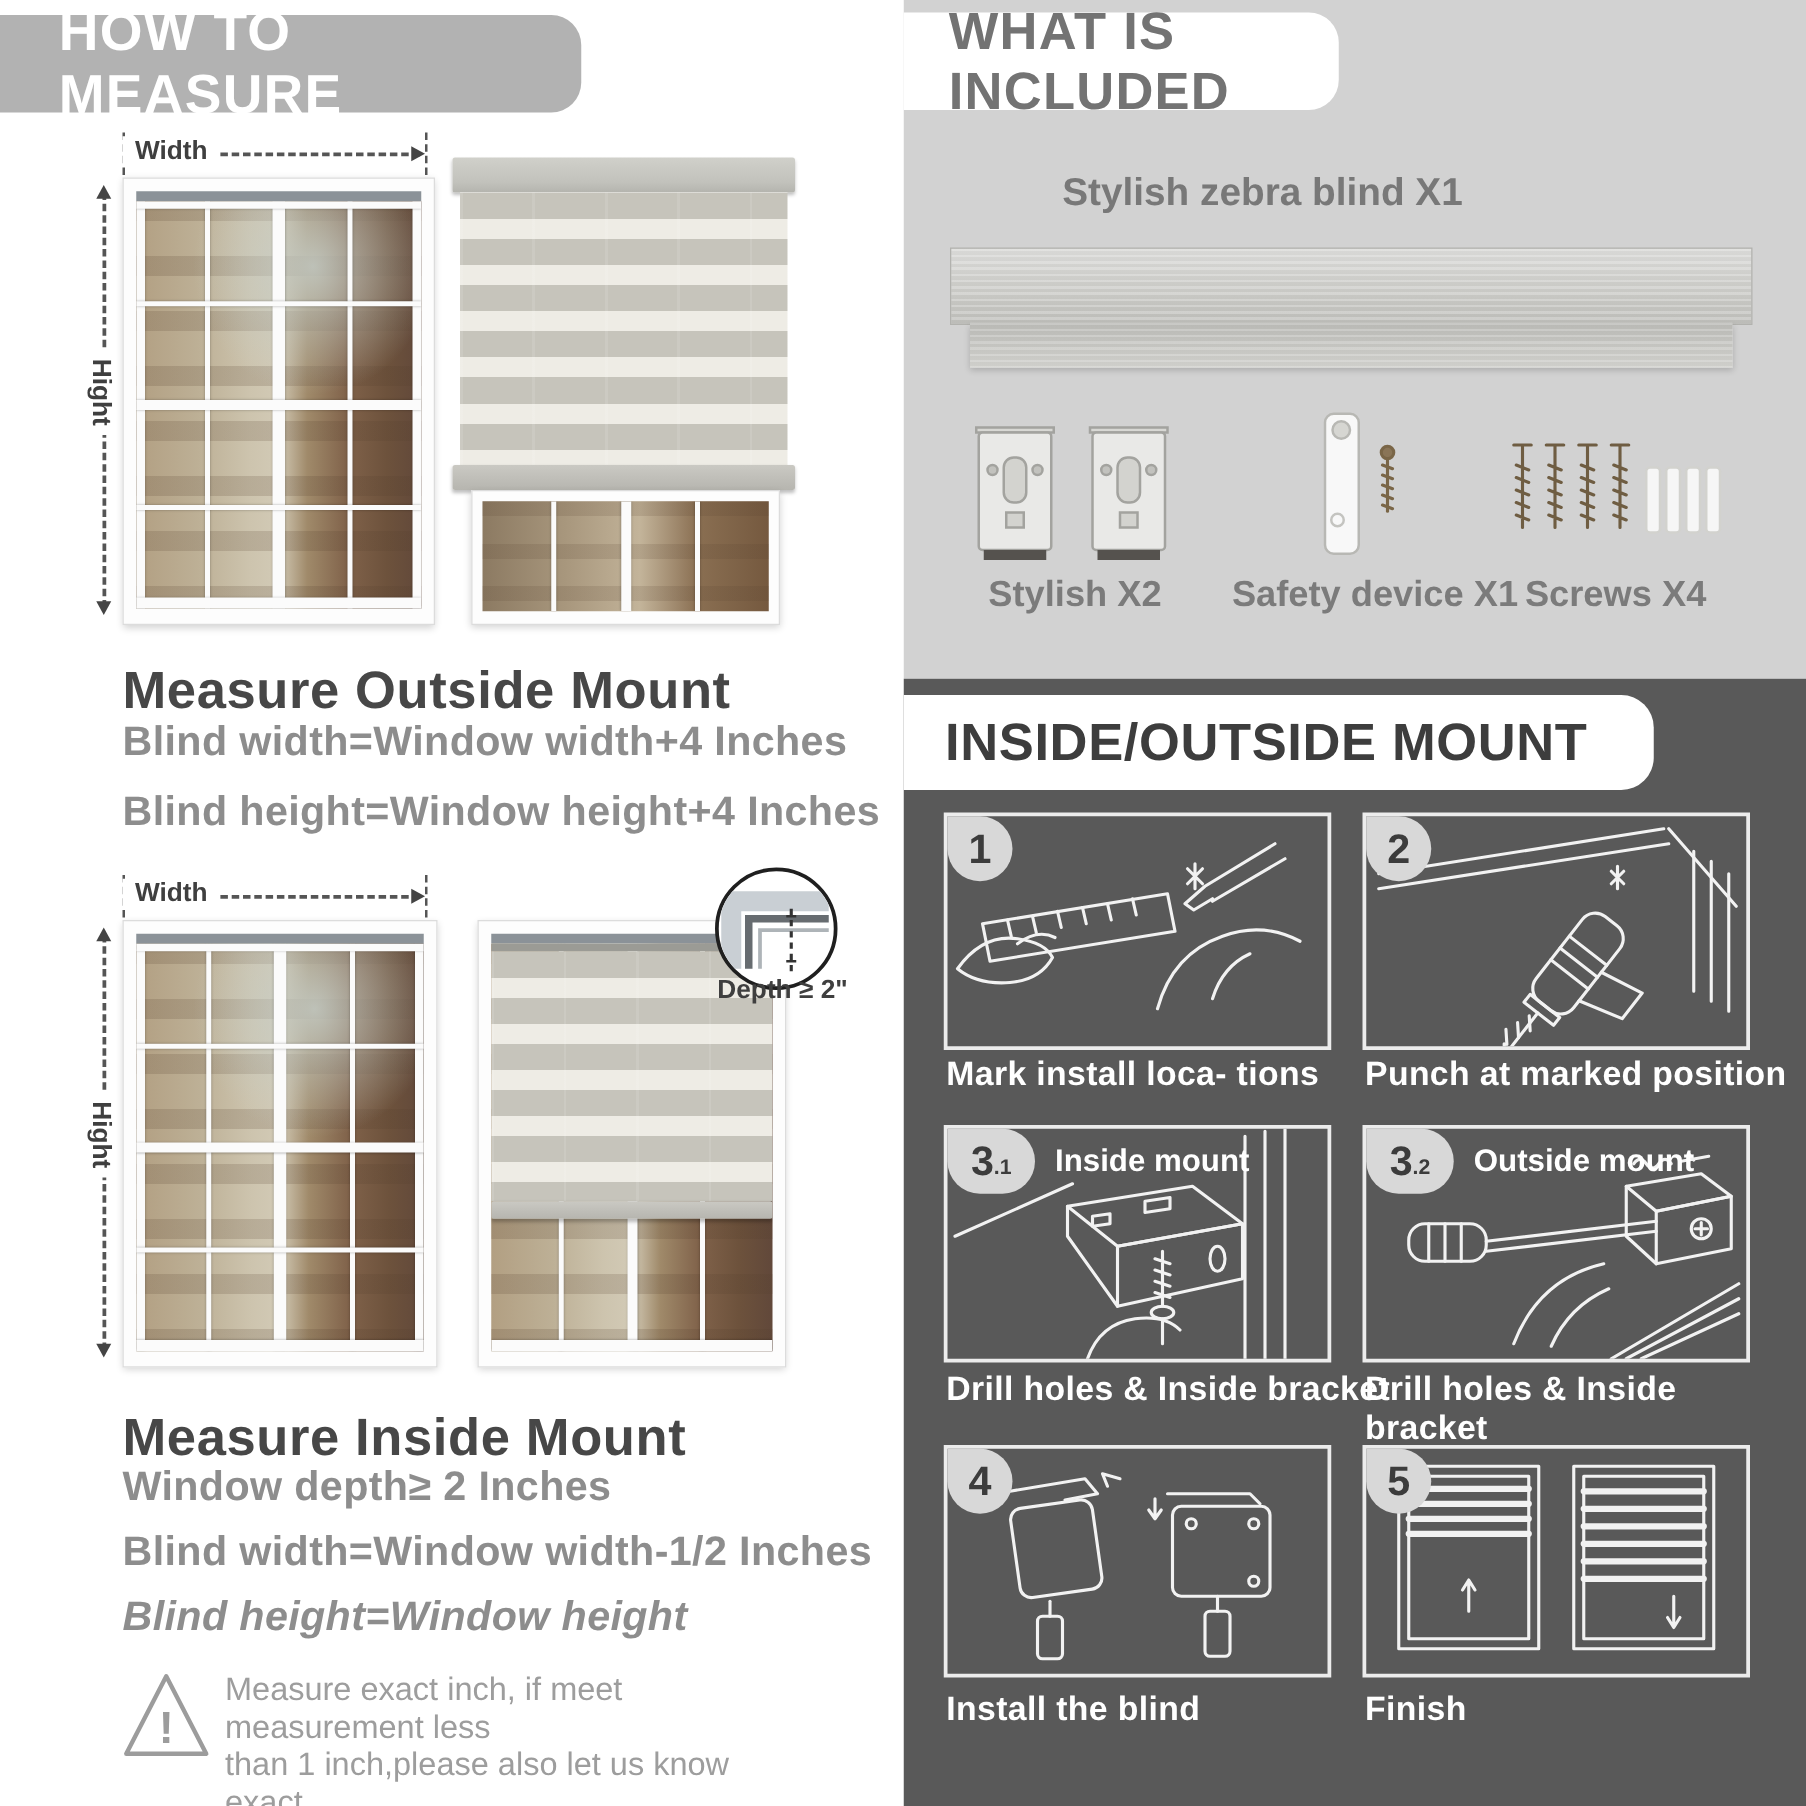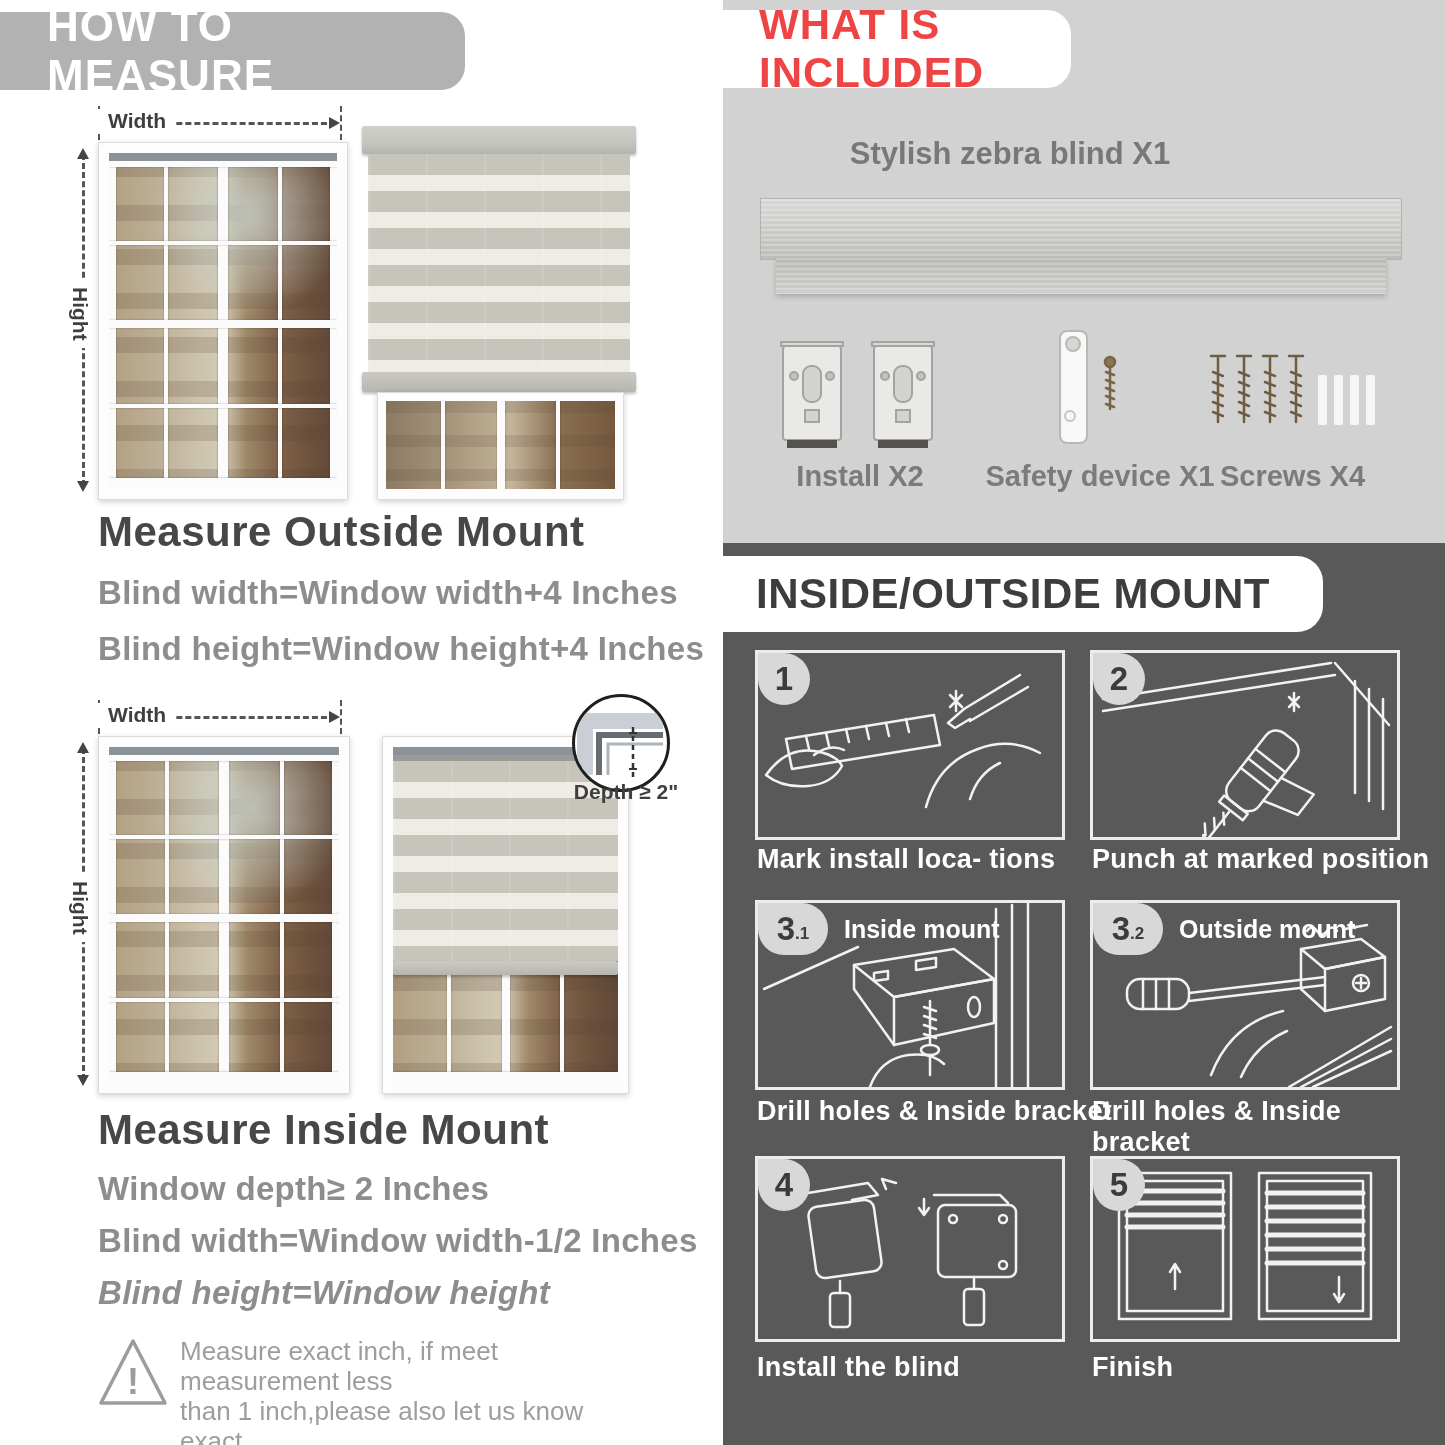--- a/index.html
+++ b/index.html
@@ -6,31 +6,31 @@
   .canvas{position:relative;width:1445px;height:1445px;background:#ffffff;overflow:hidden;
           font-family:"Liberation Sans", sans-serif;}
   .abs{position:absolute;}
 
   
   .banner-how{left:0;top:12px;width:465px;height:78px;background:#b2b2b2;
               border-radius:0 24px 24px 0;display:flex;align-items:center;}
   .banner-how span{color:#ffffff;font-size:44px;font-weight:bold;letter-spacing:1px;padding-left:47px;}
   .banner-included{left:723px;top:10px;width:348px;height:78px;background:#ffffff;
               border-radius:0 24px 24px 0;display:flex;align-items:center;}
-  .banner-included span{color:#ef4444;font-size:42px;font-weight:bold;letter-spacing:1px;padding-left:36px;}
+  .banner-included span{color:#737373;font-size:42px;font-weight:bold;letter-spacing:1px;padding-left:36px;}
   .banner-mount{left:723px;top:556px;width:600px;height:76px;background:#ffffff;
               border-radius:0 26px 26px 0;display:flex;align-items:center;}
   .banner-mount span{color:#3d3d3d;font-size:42px;font-weight:bold;letter-spacing:.5px;padding-left:33px;}
 
   
   .panel-gray{left:723px;top:0;width:722px;height:543px;background:#d2d2d2;}
   .panel-dark{left:723px;top:543px;width:722px;height:902px;background:#595959;}
 
   
-  .h-big{font-size:42px;font-weight:bold;color:#474747;letter-spacing:.5px;}
+  .h-big{font-size:42px;font-weight:bold;color:#474747;letter-spacing:.5px;margin-top:20px;}
   .t-line{font-size:33px;font-weight:bold;color:#8d8d8d;letter-spacing:.3px;}
   .warn-text div{font-size:26px;color:#9d9d9d;line-height:30px;}
 
   
   .w-annot{height:36px;}
   .w-annot .tick{position:absolute;top:0;height:34px;border-left:2px dashed #555;}
   .w-annot .line{position:absolute;top:16px;left:6px;right:6px;border-top:3px dashed #555;}
   .w-annot .ah{position:absolute;top:11px;width:0;height:0;border-top:6px solid transparent;border-bottom:6px solid transparent;}
   .w-annot .ah.l{left:2px;border-right:11px solid #444;}
   .w-annot .ah.r{right:2px;border-left:11px solid #444;}
@@ -264,21 +264,21 @@
       <path d="M84,8 h14 M91,8 v8 M91,16 v58 M86,24 l10,4 M86,34 l10,4 M86,44 l10,4 M86,54 l10,4 M86,64 l10,4"></path>
     </g>
     <g fill="rgba(255,255,255,.8)" stroke="#d2d2ce" stroke-width="2">
       <rect x="112" y="26" width="11" height="52" rx="3"></rect>
       <rect x="128" y="26" width="11" height="52" rx="3"></rect>
       <rect x="144" y="26" width="11" height="52" rx="3"></rect>
       <rect x="160" y="26" width="11" height="52" rx="3"></rect>
     </g>
   </svg>
 
-  <div class="abs item-label" style="left:760px;top:460px;width:200px;">Install X2</div>
+  <div class="abs item-label" style="left:760px;top:460px;width:200px;">Stylish X2</div>
   <div class="abs item-label" style="left:985px;top:460px;width:230px;">Safety device X1</div>
   <div class="abs item-label" style="left:1205px;top:460px;width:175px;">Screws X4</div>
 
   <div class="abs banner-mount">
     <span>INSIDE/OUTSIDE MOUNT</span>
   </div>
 
   <div class="abs step" style="left:755px;top:650px;height:184px;">
     <svg width="304" height="184" viewBox="0 0 304 184">
       <g stroke="#f2f2f2" stroke-width="2.5" fill="none" stroke-linecap="round" stroke-linejoin="round">

